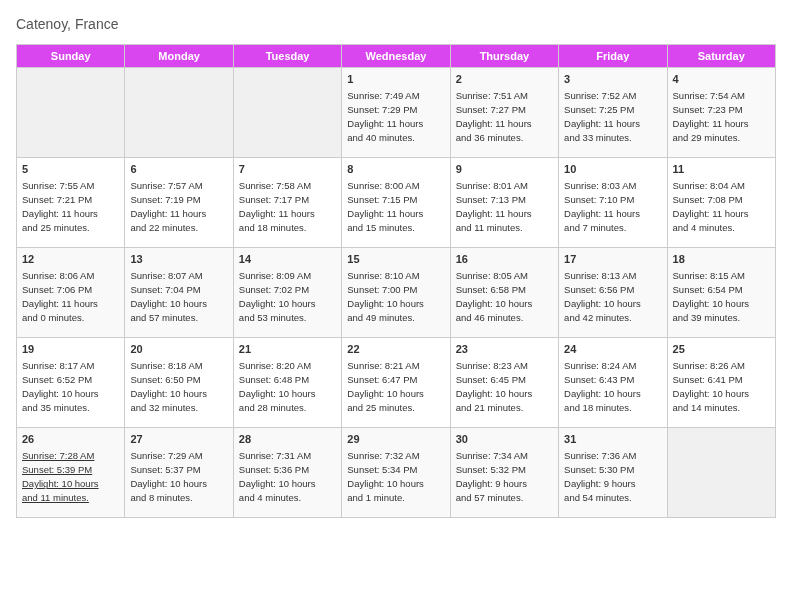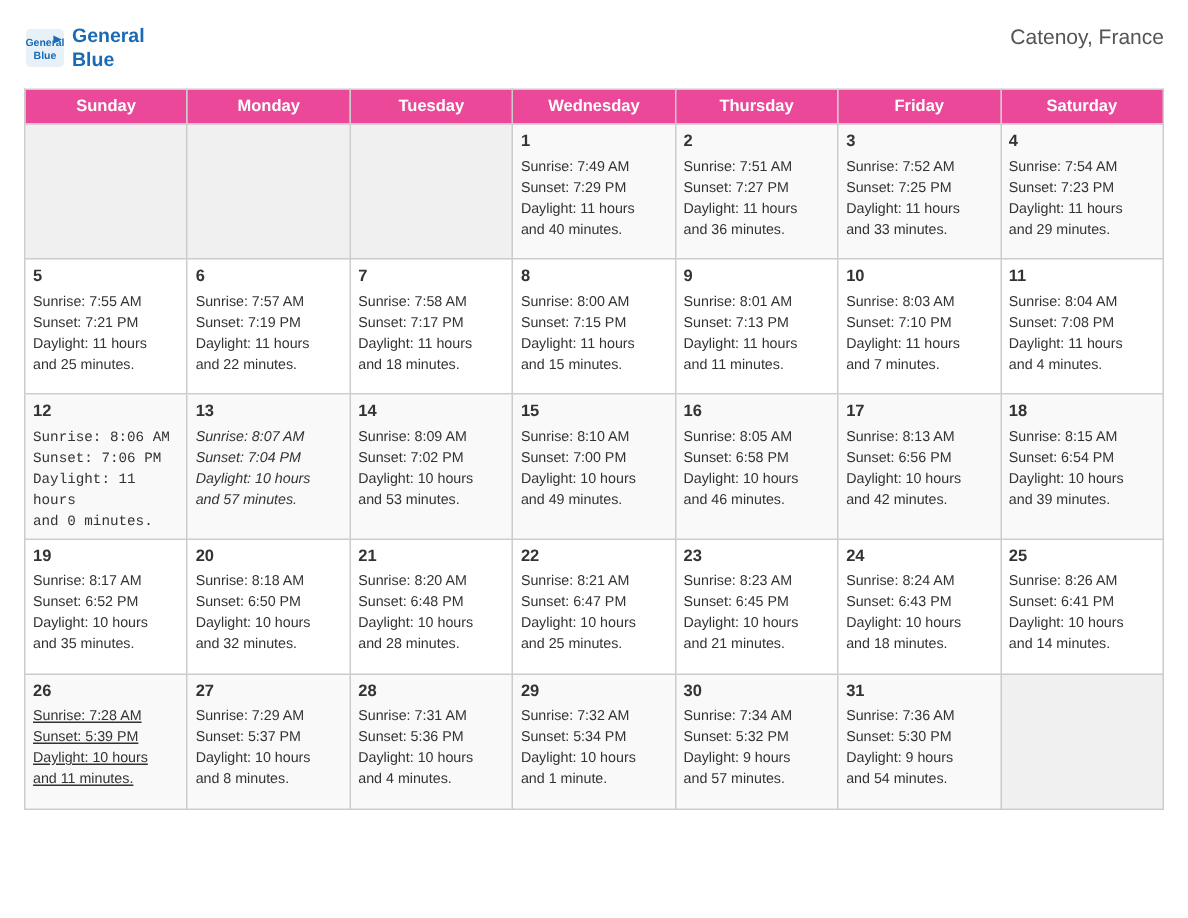--- a/index.html
+++ b/index.html
@@ -36,21 +36,21 @@
     .location {
       font-size: 14px;
       color: #555;
     }
     table {
       width: 100%;
       border-collapse: collapse;
       font-size: 10px;
     }
     thead tr th {
-      background: #ec4899;
+      background: #d946ef;
       color: #fff;
       text-align: center;
       padding: 5px 4px;
       font-size: 11px;
       font-weight: bold;
       border: 1px solid #ccc;
     }
     tbody tr td {
       border: 1px solid #ccc;
       vertical-align: top;
@@ -80,33 +80,20 @@
       line-height: 1.45;
     }
     .empty-cell {
       background: #f0f0f0 !important;
     }
   </style>
 </head>
 <body>
 
 <div class="header">
-  <div class="logo">
-    <svg class="logo-icon" viewBox="0 0 40 40" xmlns="http://www.w3.org/2000/svg">
-      <rect x="2" y="2" width="36" height="36" rx="4" fill="#e8f0f8"></rect>
-      <text x="20" y="18" text-anchor="middle" font-size="10" font-weight="bold" fill="#1a6bb5">General</text>
-      <text x="20" y="30" text-anchor="middle" font-size="10" font-weight="bold" fill="#1a6bb5">Blue</text>
-
-      <path d="M28 8 L36 12 L28 16 Z" fill="#1a6bb5"></path>
-    </svg>
-    <div>
-      <div style="font-size:13px; font-weight:bold; color:#1a6bb5; line-height:1.2;">General</div>
-      <div style="font-size:13px; font-weight:bold; color:#1a6bb5; line-height:1.2;">Blue</div>
-    </div>
-  </div>
   <div class="title-block">
     <div class="location">Catenoy, France</div>
   </div>
 </div>
 
 <table>
   <thead>
     <tr>
     <th>Sunday</th>
         <th>Monday</th>
@@ -163,25 +150,25 @@
         <td><span class="day-number">10</span><span class="day-info" style="white-space: pre-line;">Sunrise: 8:03 AM
 Sunset: 7:10 PM
 Daylight: 11 hours
 and 7 minutes.</span></td>
         <td><span class="day-number">11</span><span class="day-info" style="white-space: pre-line;">Sunrise: 8:04 AM
 Sunset: 7:08 PM
 Daylight: 11 hours
 and 4 minutes.</span></td>
       </tr>
       <tr>
-        <td><span class="day-number">12</span><span class="day-info" style="white-space: pre-line; font-family: Liberation Mono, monospace;">Sunrise: 8:06 AM
+        <td><span class="day-number">12</span><span class="day-info" style="white-space: pre-line;">Sunrise: 8:06 AM
 Sunset: 7:06 PM
 Daylight: 11 hours
 and 0 minutes.</span></td>
-        <td><span class="day-number">13</span><span class="day-info" style="white-space: pre-line; font-style: italic;">Sunrise: 8:07 AM
+        <td><span class="day-number">13</span><span class="day-info" style="white-space: pre-line;">Sunrise: 8:07 AM
 Sunset: 7:04 PM
 Daylight: 10 hours
 and 57 minutes.</span></td>
         <td><span class="day-number">14</span><span class="day-info" style="white-space: pre-line;">Sunrise: 8:09 AM
 Sunset: 7:02 PM
 Daylight: 10 hours
 and 53 minutes.</span></td>
         <td><span class="day-number">15</span><span class="day-info" style="white-space: pre-line; text-align: right;">Sunrise: 8:10 AM
 Sunset: 7:00 PM
 Daylight: 10 hours

